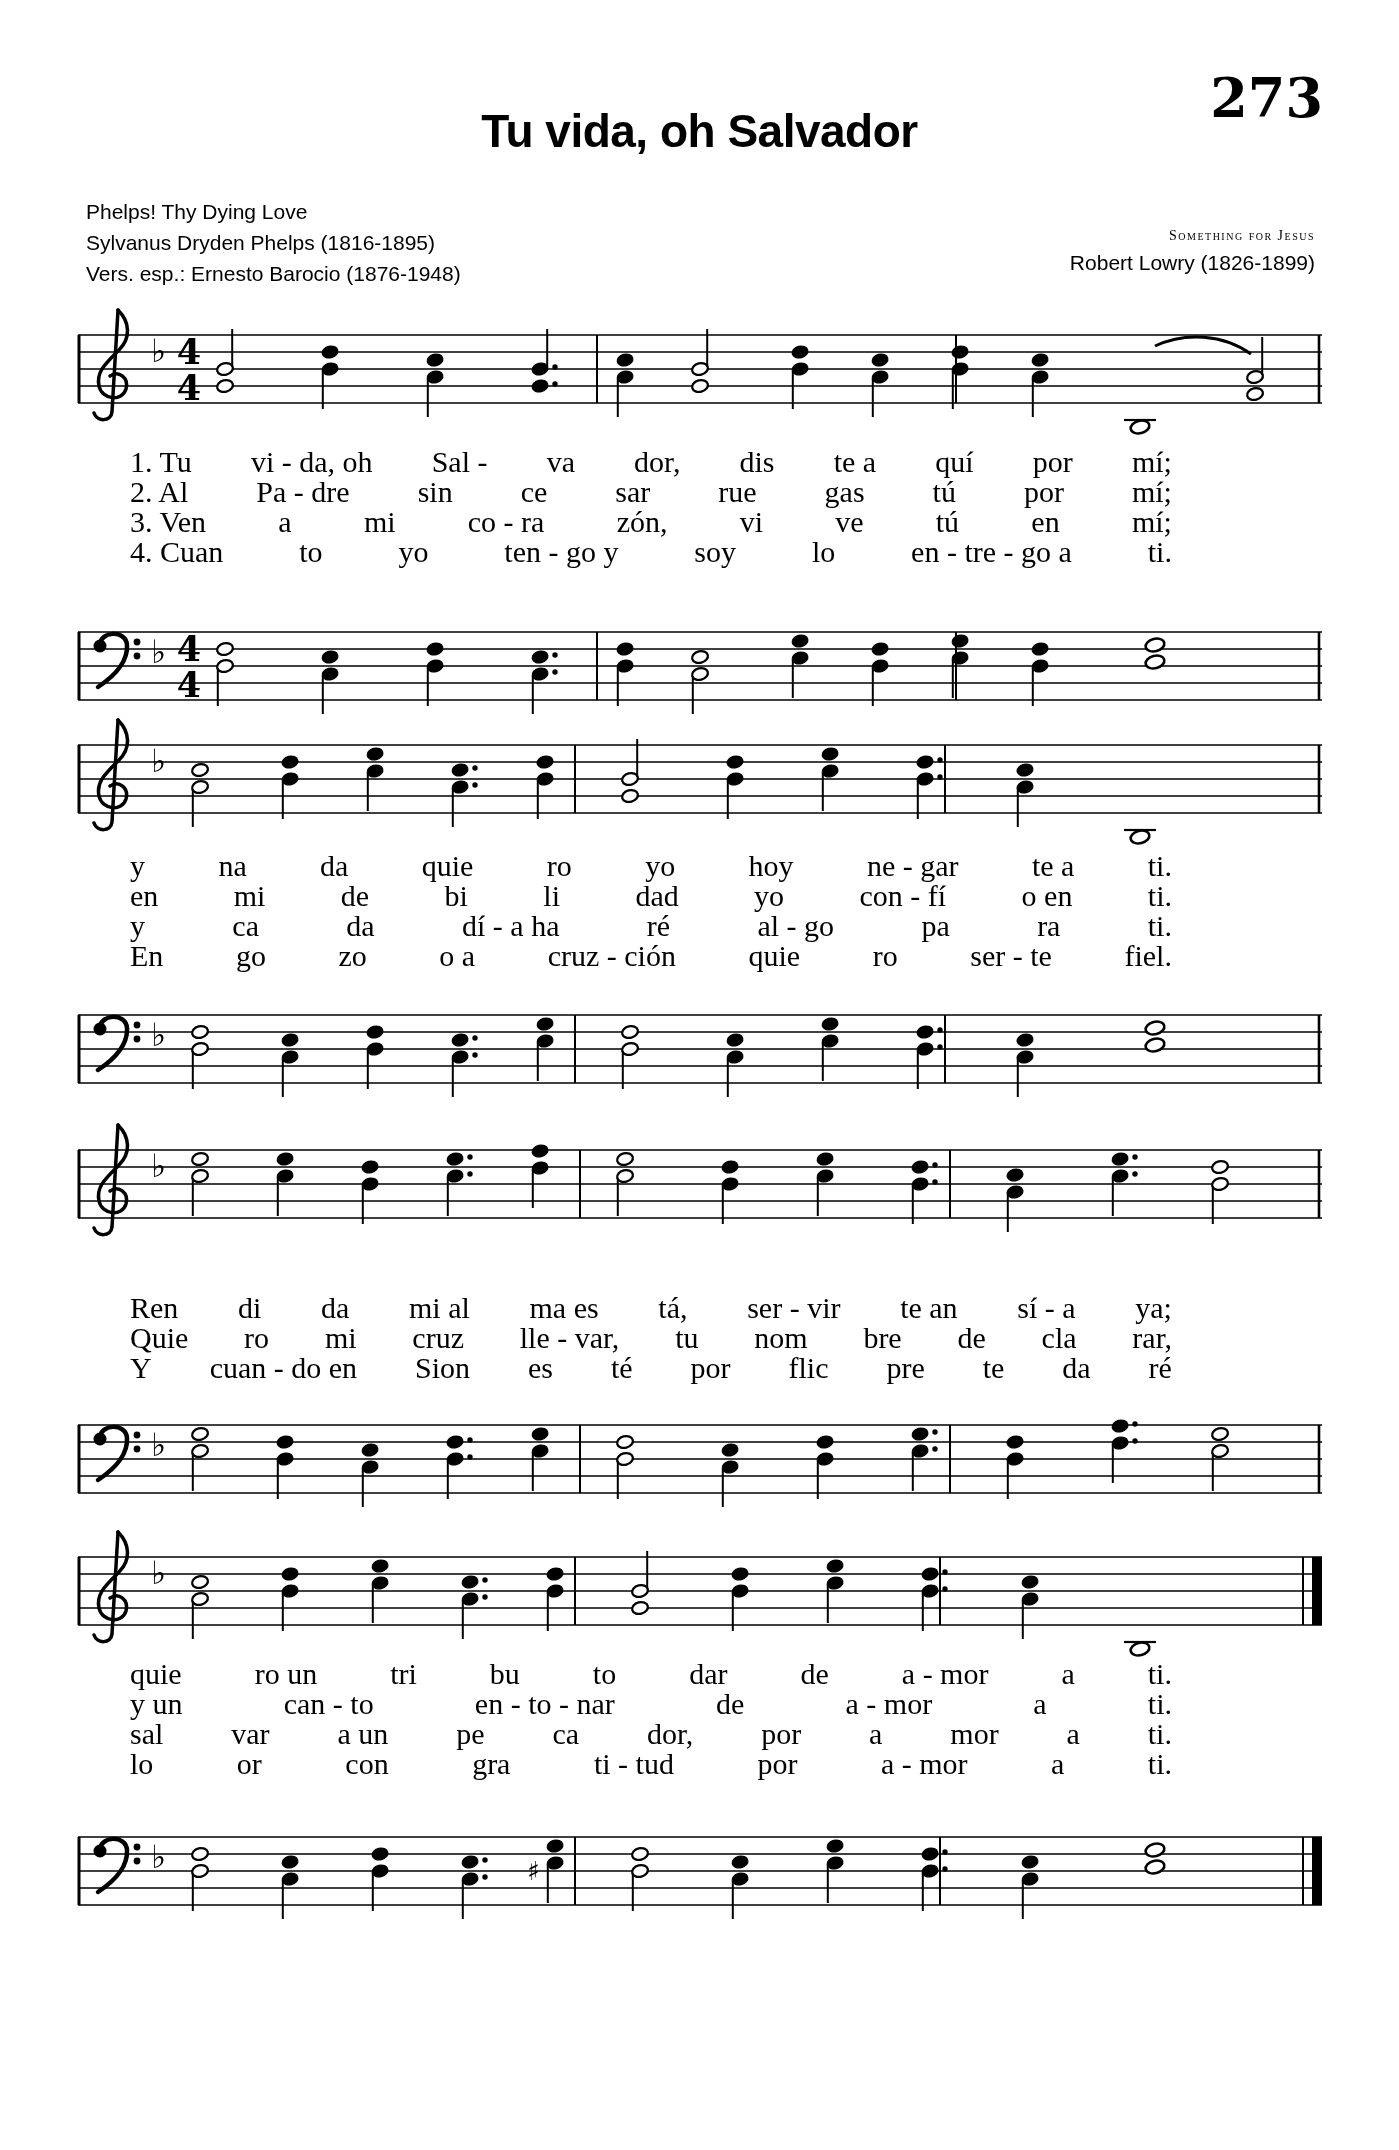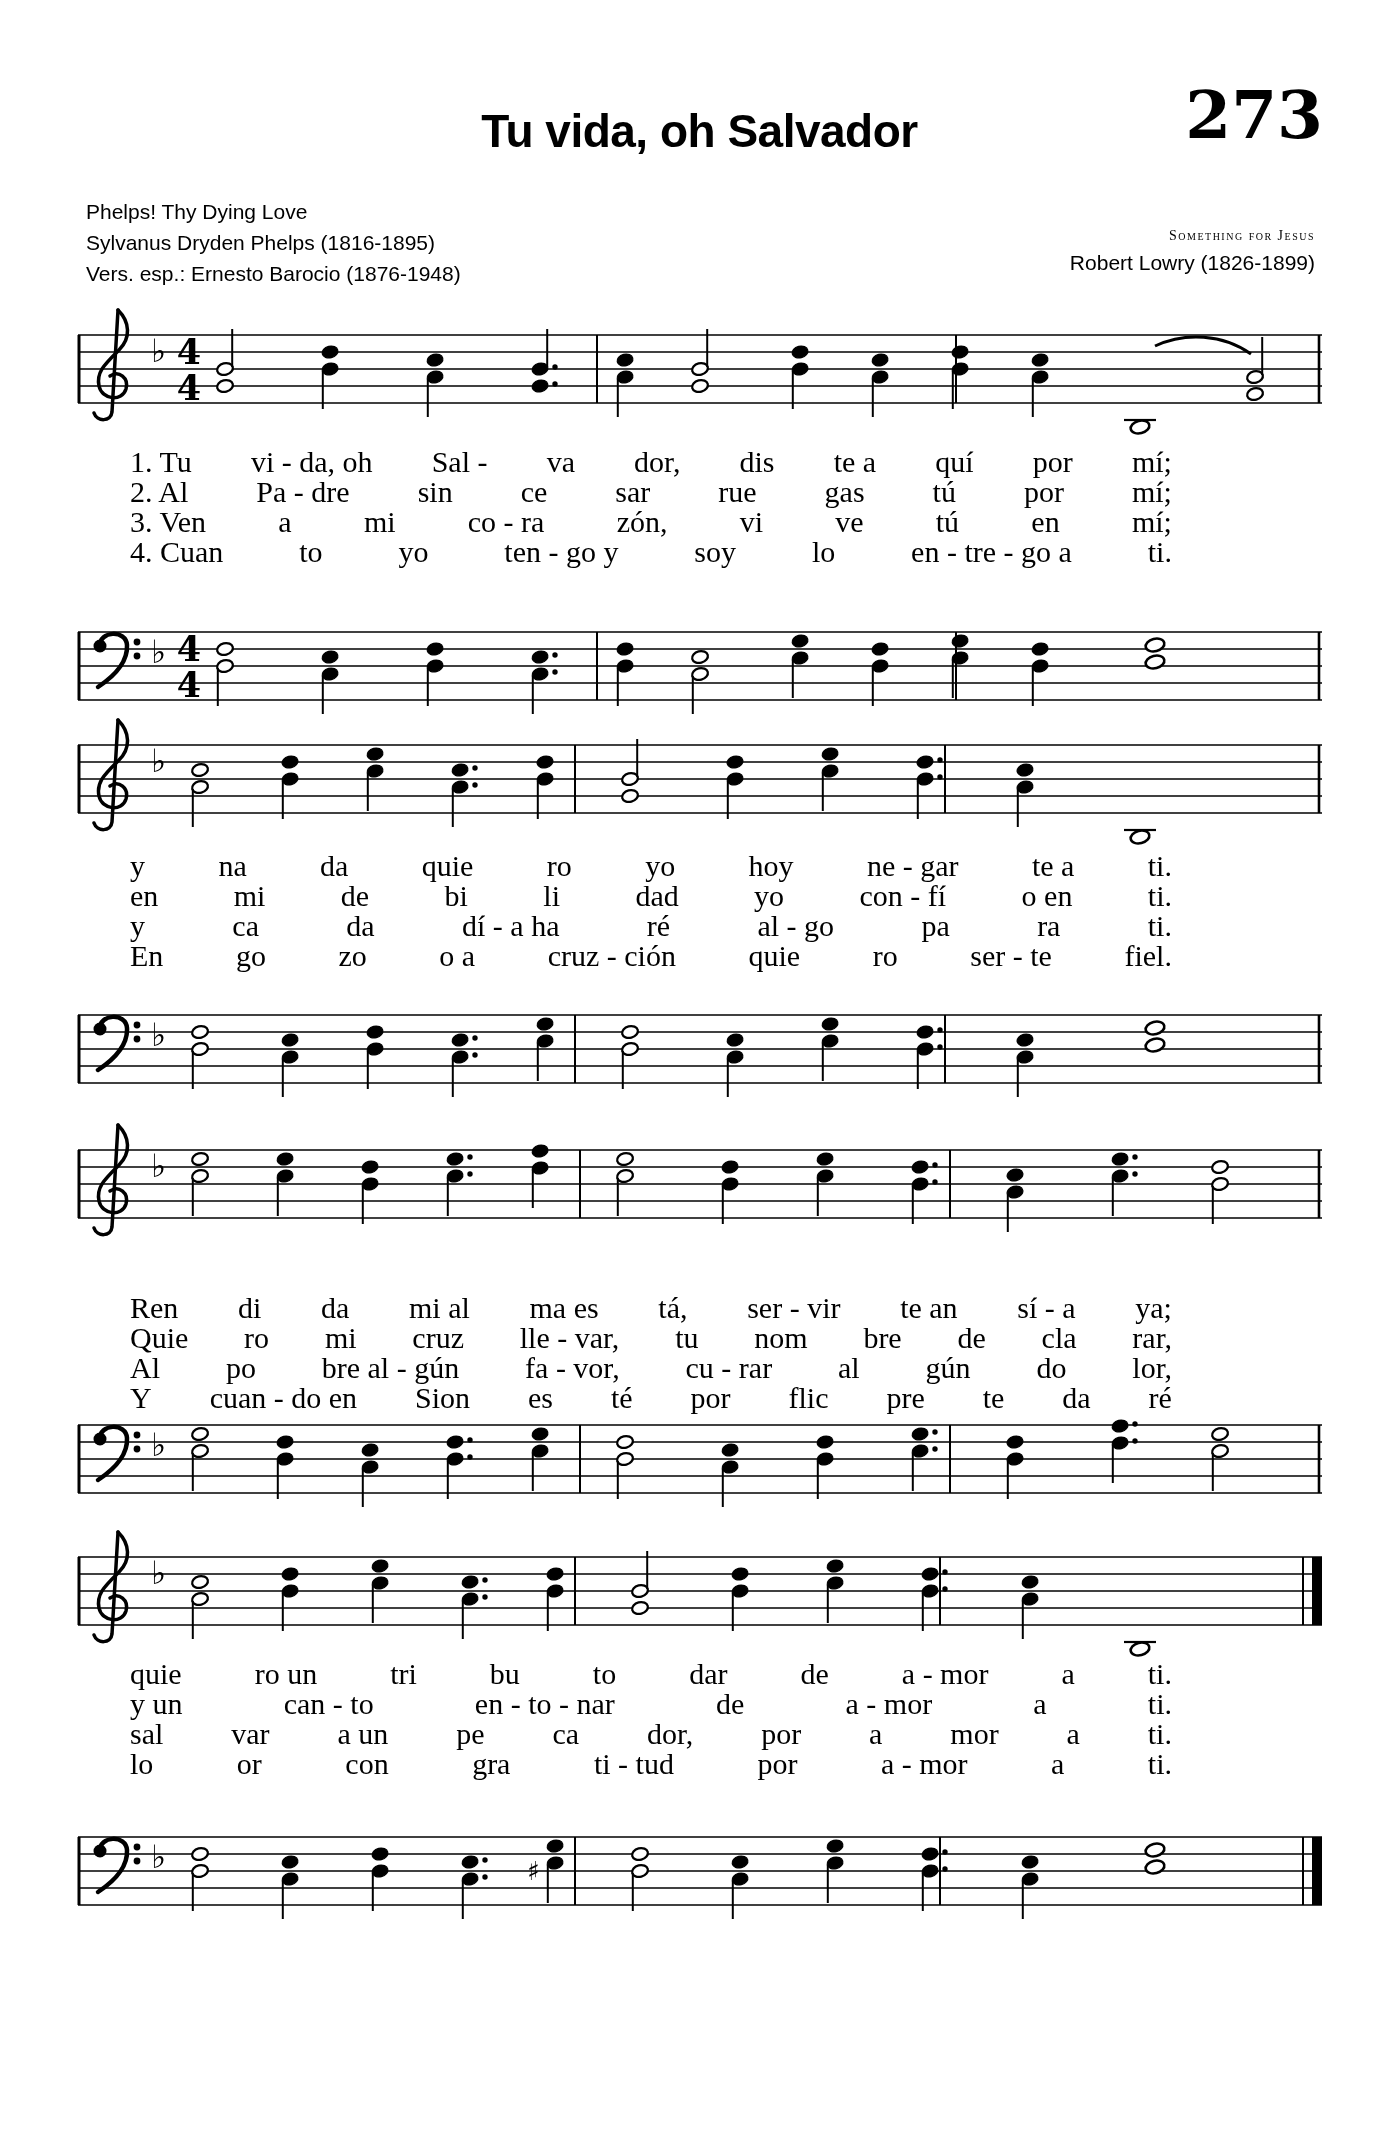--- a/index.html
+++ b/index.html
@@ -7,22 +7,22 @@
     position:relative;width:1399px;height:2150px;margin:0 auto;
     background:#ffffff;color:#000;overflow:hidden;
     font-family:"Liberation Serif",serif;
   }
   .title{
     position:absolute;top:84px;left:0;right:0;text-align:center;
     font-family:"Liberation Sans",sans-serif;font-weight:bold;
     font-size:46px;letter-spacing:-0.5px;margin-top:20px;
   }
   .number{
-    position:absolute;top:76px;right:76px;
-    font-family:"DejaVu Serif",serif;font-weight:bold;font-size:66px;
+    position:absolute;top:66px;right:76px;
+    font-family:"DejaVu Serif",serif;font-weight:bold;font-size:54px;
   }
   .credits-left{
     position:absolute;left:86px;top:196px;
     font-family:"Liberation Sans",sans-serif;font-size:21px;line-height:31px;
   }
   .credits-right{
     position:absolute;right:84px;top:224px;text-align:right;
     font-family:"Liberation Sans",sans-serif;font-size:21px;line-height:30px;
   }
   .tune{
@@ -464,31 +464,20 @@
           <span>cruz</span>
           <span>lle - var,</span>
           <span>tu</span>
           <span>nom</span>
           <span>bre</span>
           <span>de</span>
           <span>cla</span>
           <span>rar,</span>
         </div>
         <div class="lyric-row">
-          <span>Al</span>
-          <span>po</span>
-          <span>bre al - gún</span>
-          <span>fa - vor,</span>
-          <span>cu - rar</span>
-          <span>al</span>
-          <span>gún</span>
-          <span>do</span>
-          <span>lor,</span>
-        </div>
-        <div class="lyric-row">
           <span>Y</span>
           <span>cuan - do en</span>
           <span>Sion</span>
           <span>es</span>
           <span>té</span>
           <span>por</span>
           <span>flic</span>
           <span>pre</span>
           <span>te</span>
           <span>da</span>

